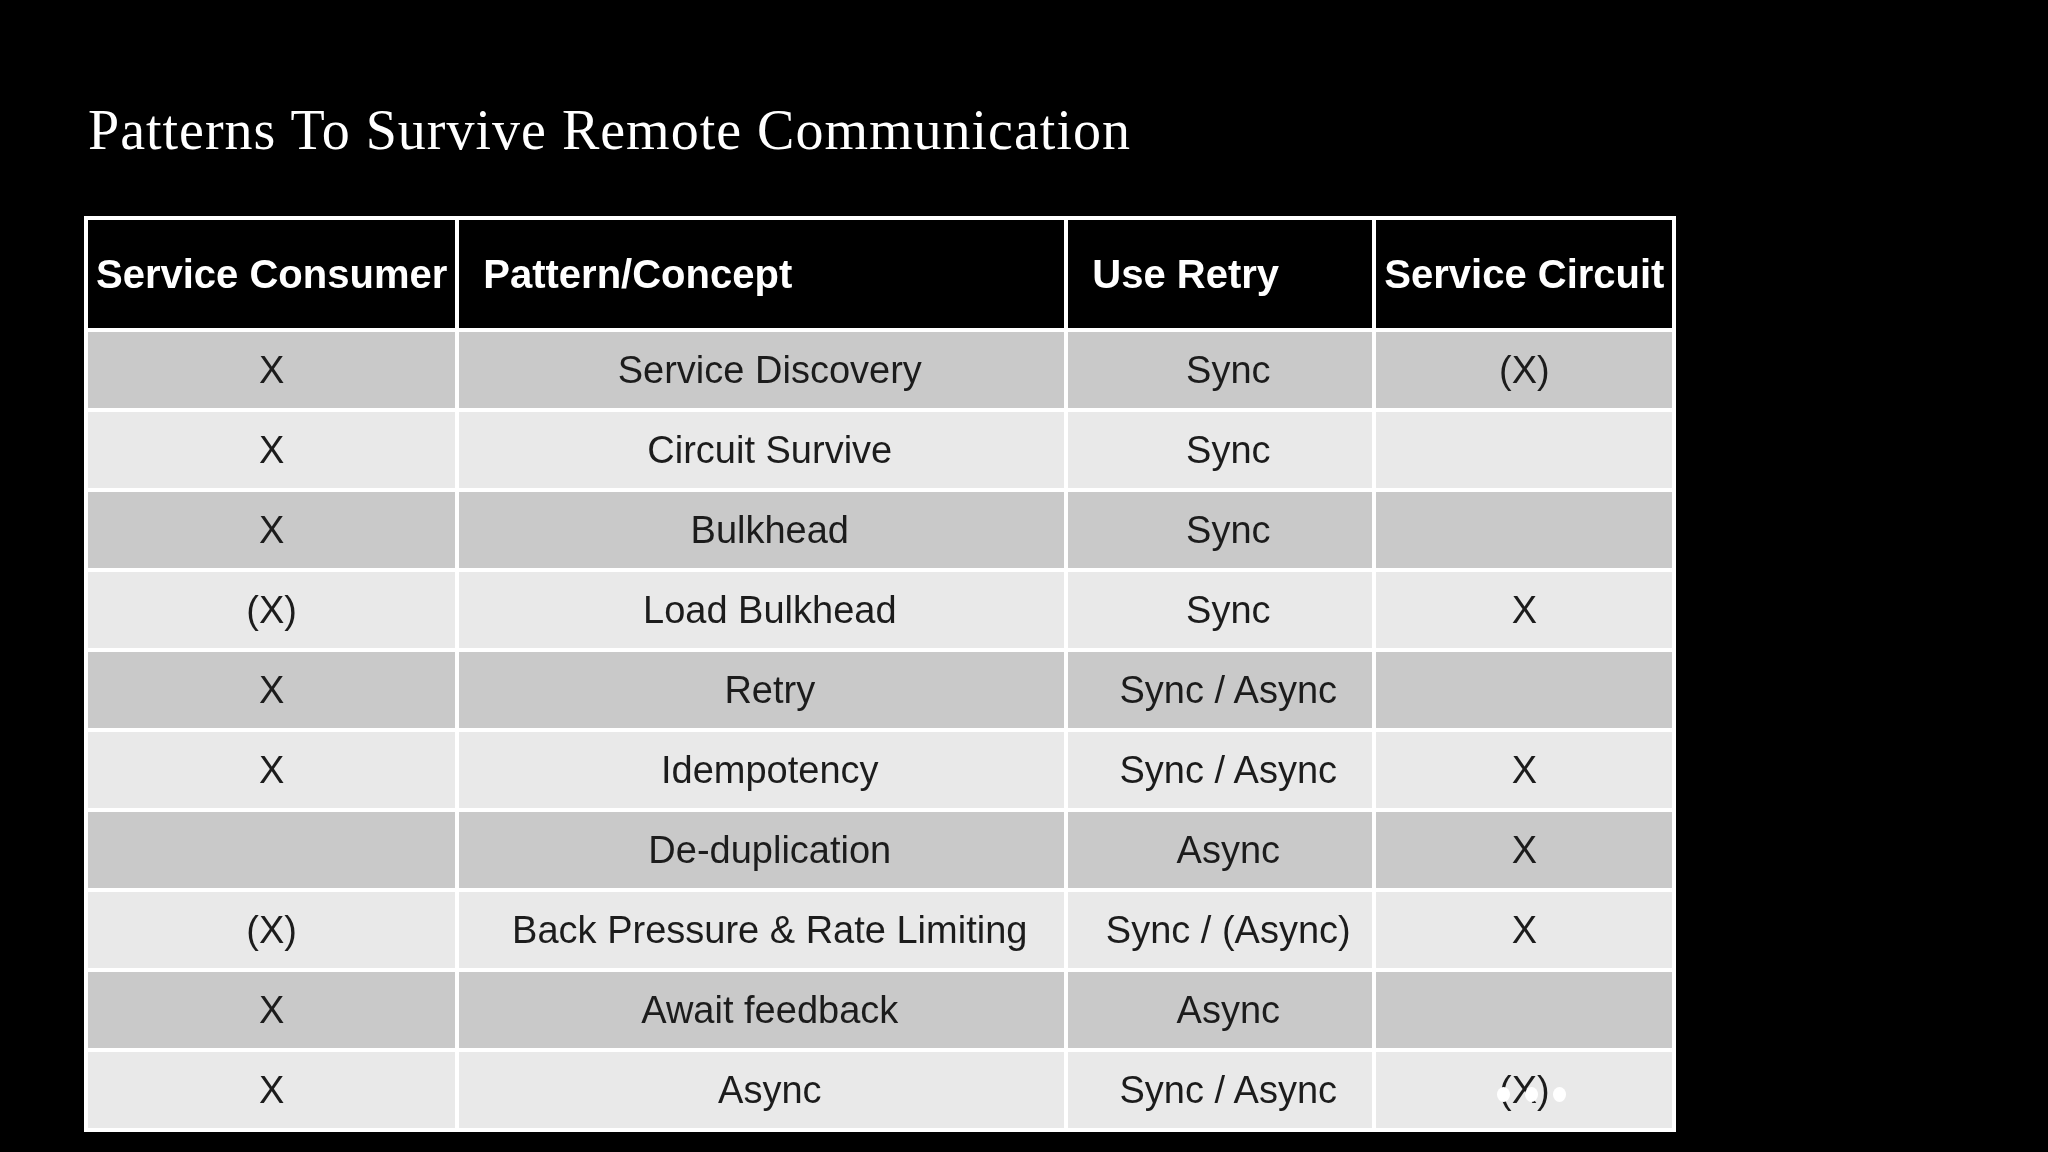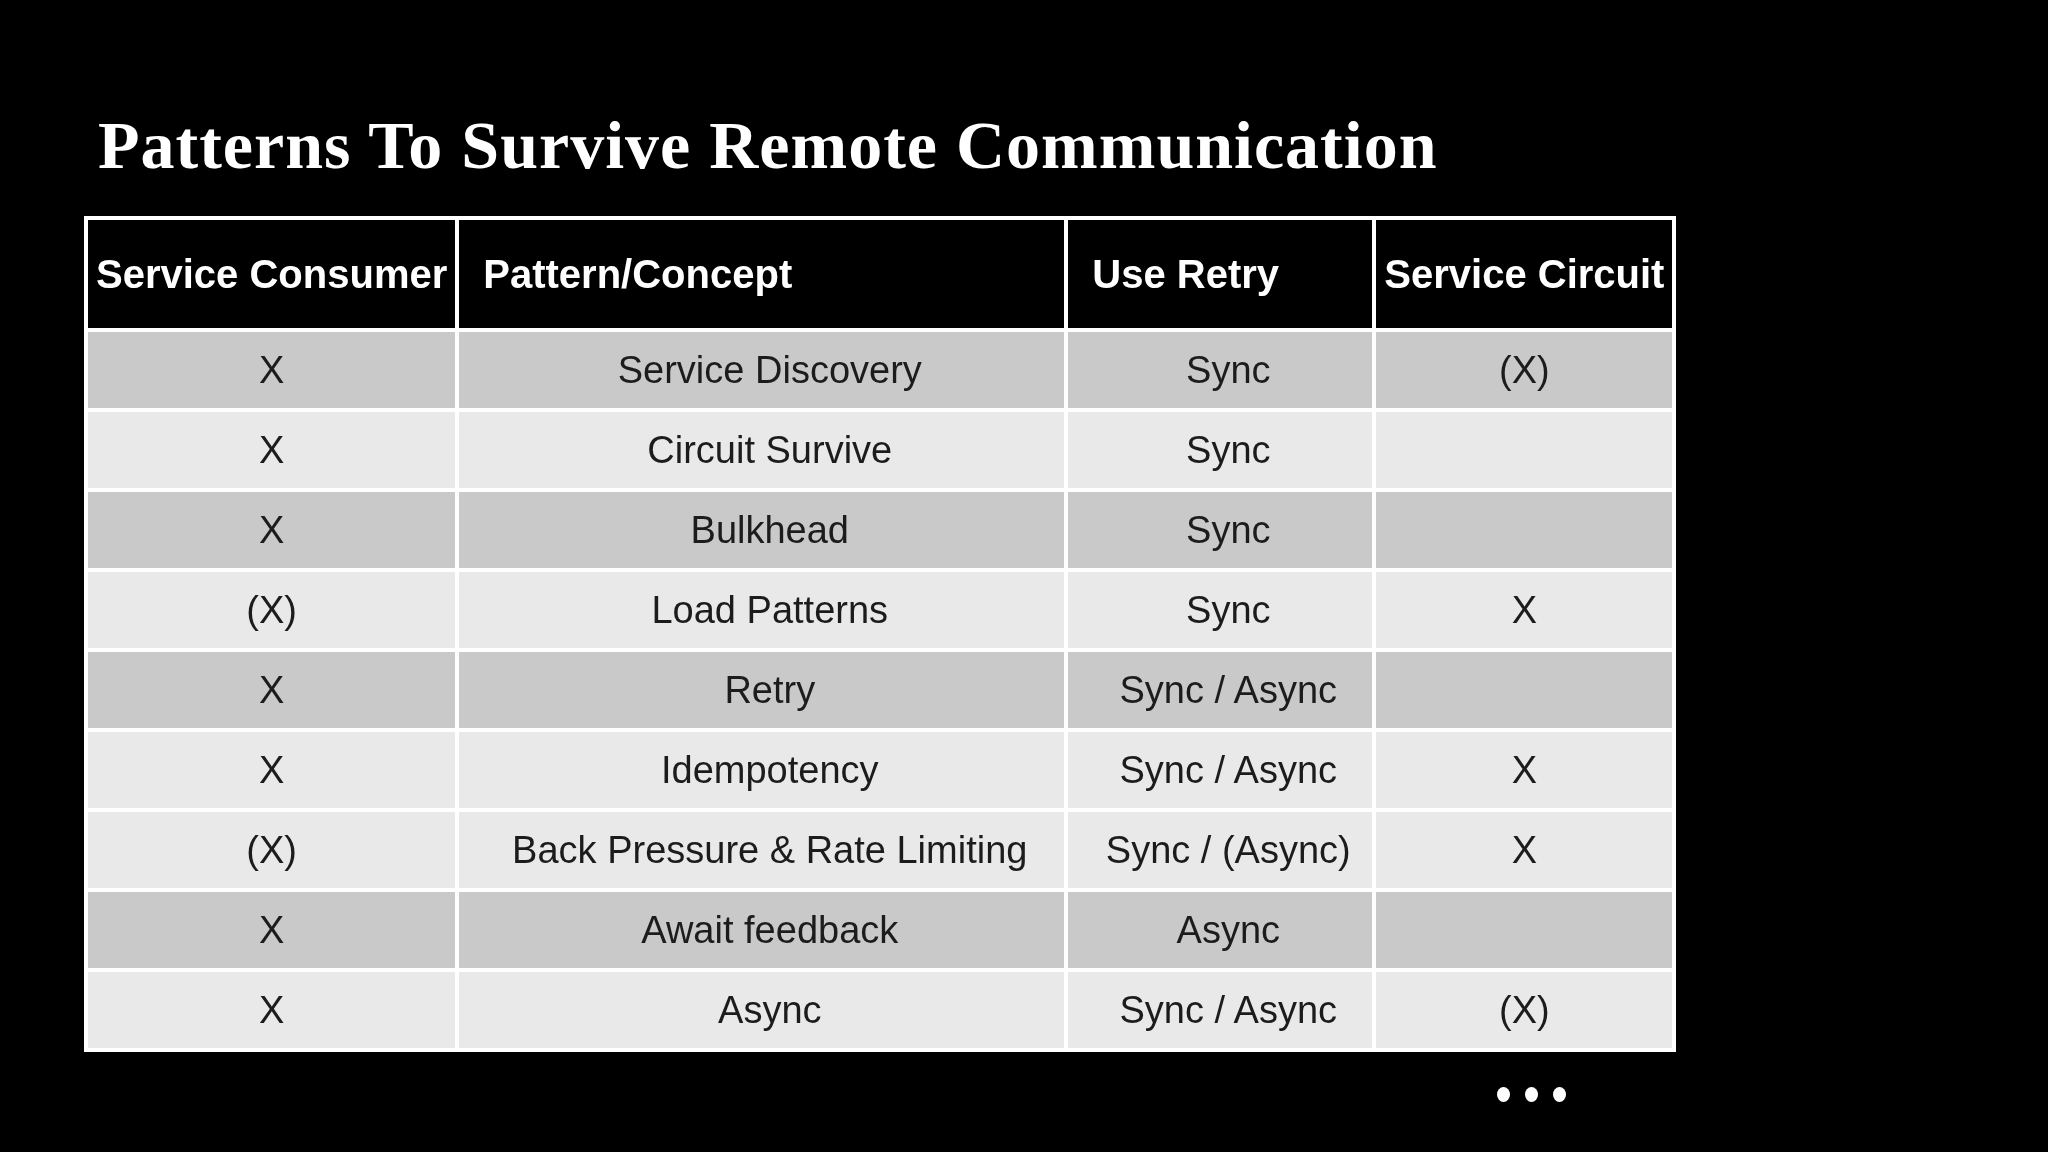--- a/index.html
+++ b/index.html
@@ -11,27 +11,27 @@
     width: 2048px;
     height: 1152px;
     background: var(--background, #000);
     overflow: hidden;
     font-family: "Liberation Sans", sans-serif;
   }
 
   
   .slide-title {
     position: absolute;
-    left: 98px;
+    left: 88px;
     top: 60px;
     width: 1700px;
     color: #ffffff;
     font-family: cursive;
-    font-size: 68px;
-    font-weight: bold;
+    font-size: 56px;
+    font-weight: normal;
     letter-spacing: 1px;
     white-space: nowrap;
   }
 
   .table-wrap {
     position: absolute;
     left: 84px;
     top: 216px;
   }
 
@@ -123,34 +123,40 @@
           <td class="col-3"></td>
         </tr>
         <tr class="row-dark">
           <td class="col-0">X</td>
           <td class="col-1">Bulkhead</td>
           <td class="col-2">Sync</td>
           <td class="col-3"></td>
         </tr>
         <tr class="row-light">
           <td class="col-0">(X)</td>
-          <td class="col-1">Load Patterns</td>
+          <td class="col-1">Load Bulkhead</td>
           <td class="col-2">Sync</td>
           <td class="col-3">X</td>
         </tr>
         <tr class="row-dark">
           <td class="col-0">X</td>
           <td class="col-1">Retry</td>
           <td class="col-2">Sync / Async</td>
           <td class="col-3"></td>
         </tr>
         <tr class="row-light">
           <td class="col-0">X</td>
           <td class="col-1">Idempotency</td>
           <td class="col-2">Sync / Async</td>
+          <td class="col-3">X</td>
+        </tr>
+        <tr class="row-dark">
+          <td class="col-0"></td>
+          <td class="col-1">De-duplication</td>
+          <td class="col-2">Async</td>
           <td class="col-3">X</td>
         </tr>
         <tr class="row-light">
           <td class="col-0">(X)</td>
           <td class="col-1">Back Pressure &amp; Rate Limiting</td>
           <td class="col-2">Sync / (Async)</td>
           <td class="col-3">X</td>
         </tr>
         <tr class="row-dark">
           <td class="col-0">X</td>

